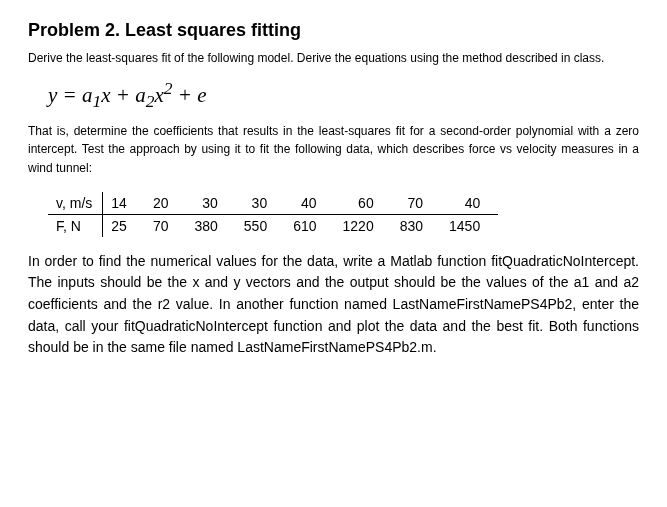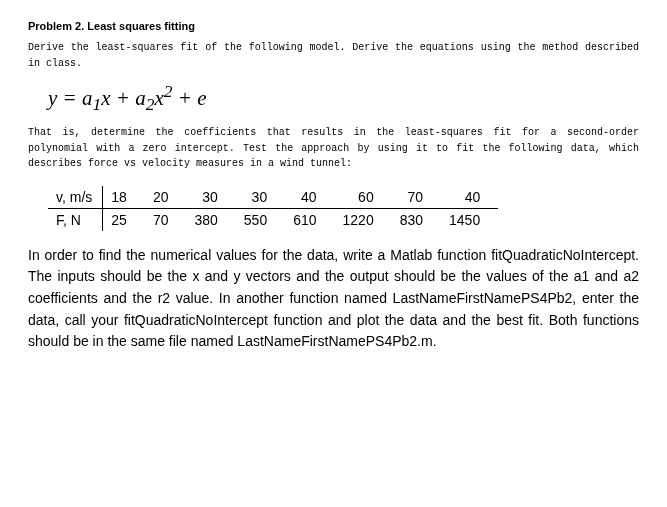--- a/index.html
+++ b/index.html
@@ -12,26 +12,26 @@
       min-height: 507px;
       background: #fff;
       font-family: 'Times New Roman', Times, serif;
       font-size: 15px;
       color: #000;
       padding: 20px 28px 20px 28px;
     }
     .problem-title {
       font-weight: bold;
       font-family: Arial, sans-serif;
-      font-size: 11px;
+      font-size: 18px;
       margin-bottom: 8px;
     }
     .paragraph {
-      font-family: Liberation Mono, monospace;
-      font-size: 10px;
+      font-family: Liberation Sans, sans-serif;
+      font-size: 12px;
       line-height: 1.55;
       text-align: justify;
       margin-bottom: 10px;
     }
     .equation-block {
       margin: 10px 0 10px 20px;
       font-size: 17px;
       font-style: italic;
       display: flex;
       align-items: center;
@@ -89,21 +89,21 @@
       <i>y</i> = <i>a</i><sub>1</sub><i>x</i> + <i>a</i><sub>2</sub><i>x</i><sup>2</sup> + <i>e</i>
     </span>
   </div>
 
   <p class="paragraph">That is, determine the coefficients that results in the least-squares fit for a second-order polynomial with a zero intercept. Test the approach by using it to fit the following data, which describes force vs velocity measures in a wind tunnel:</p>
 
   <table class="data-table">
     <tbody>
         <tr>
       <td>v, m/s</td>
-      <td>18</td>
+      <td>14</td>
       <td>20</td>
       <td>30</td>
       <td>30</td>
       <td>40</td>
       <td>60</td>
       <td>70</td>
       <td>40</td>
     </tr>
     <tr>
       <td>F, N</td>

